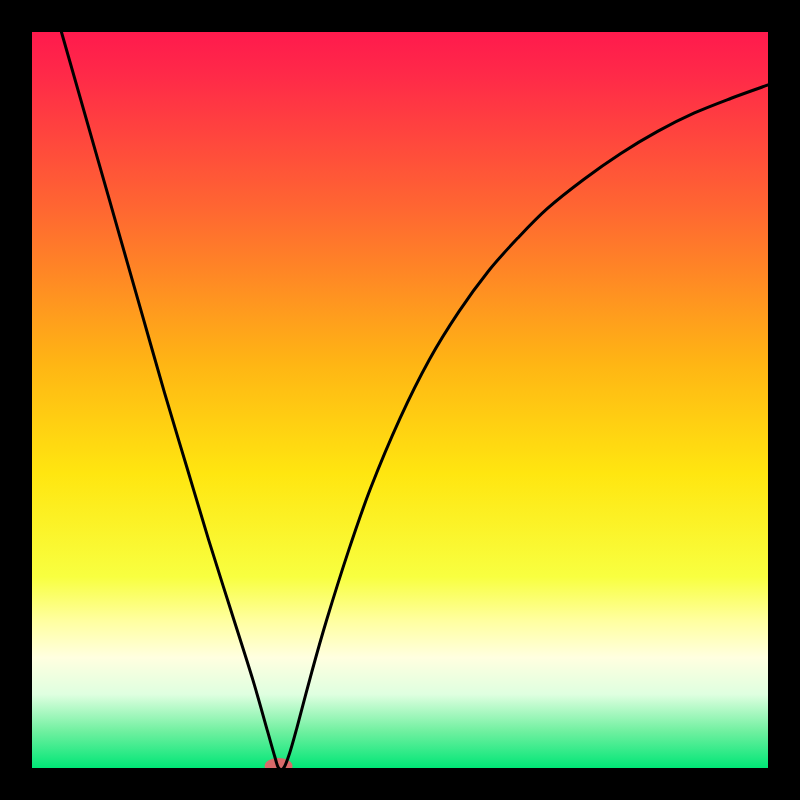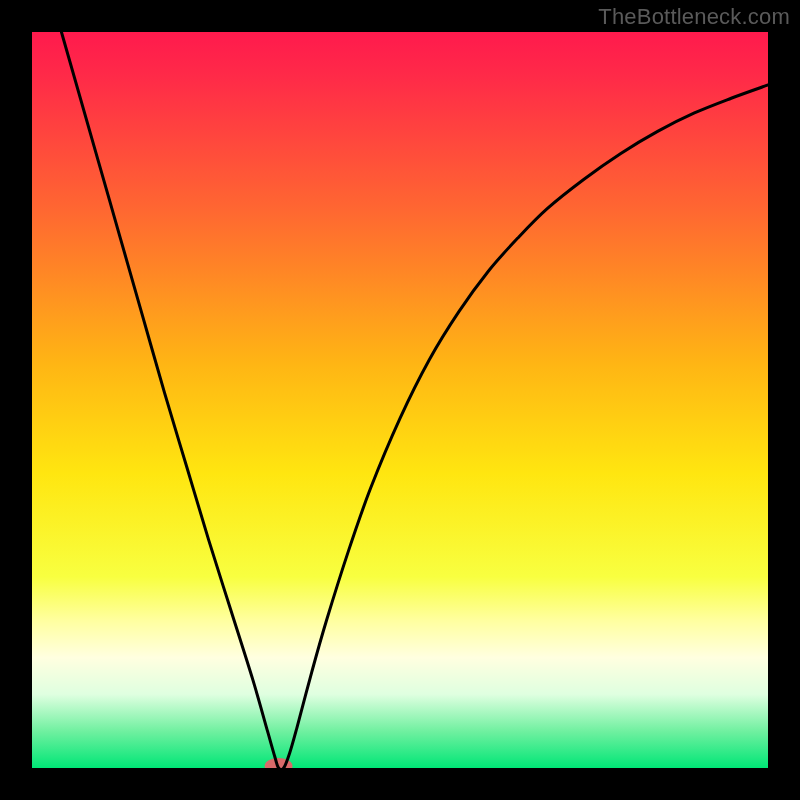--- a/index.html
+++ b/index.html
@@ -57,14 +57,13 @@
             <stop offset="90%" stop-color="#dfffe0"></stop>
             <stop offset="95%" stop-color="#70f0a0"></stop>
             <stop offset="100%" stop-color="#00e676"></stop>
           </linearGradient>
       </defs>
       <rect x="0" y="0" width="736" height="736" fill="url(#bg-grad)"></rect>
       <ellipse id="opt-marker" fill="#d86a6a" cx="246.56" cy="734" rx="14" ry="8"></ellipse>
       <path id="curve" fill="none" stroke="#000" stroke-width="3" stroke-linecap="round" d="M 29.44 0 C 50.29333333333333 72.98666666666666 58.879999999999995 103.04000000000006 66.24 128.80000000000007 C 73.6 154.5600000000001 80.96 180.32000000000005 88.32 206.08000000000004 C 95.67999999999999 231.84000000000003 103.03999999999999 257.6 110.39999999999999 283.36 C 117.75999999999999 309.12 125.11999999999999 335.49333333333334 132.48 360.64 C 139.84 385.78666666666663 147.2 409.70666666666665 154.56 434.24 C 161.92000000000002 458.77333333333337 169.27999999999997 483.92 176.64 507.84000000000003 C 184 531.76 191.36 554.4533333333334 198.72000000000003 577.76 C 206.08000000000004 601.0666666666666 214.66666666666666 627.44 220.79999999999998 647.6800000000001 C 226.9333333333333 667.9200000000001 231.84 686.32 235.52 699.2 C 239.20000000000002 712.08 241.04000000000002 718.8266666666667 242.88000000000002 724.96 C 244.72000000000003 731.0933333333334 245.088 734.16 246.56 736 C 248.032 737.84 249.872 738.4533333333334 251.71200000000002 736 C 253.55200000000002 733.5466666666666 255.39199999999997 728.0266666666666 257.59999999999997 721.28 C 259.80799999999994 714.5333333333333 261.28 709.0133333333333 264.96 695.52 C 268.64 682.0266666666666 274.7733333333333 658.1066666666666 279.68 640.3199999999999 C 284.5866666666667 622.5333333333333 288.2666666666667 609.04 294.40000000000003 588.8 C 300.53333333333336 568.56 309.12 540.96 316.48 518.88 C 323.84000000000003 496.8 329.97333333333336 478.4 338.56 456.32 C 347.14666666666665 434.24 358.18666666666667 407.8666666666667 368 386.40000000000003 C 377.81333333333333 364.9333333333334 387.6266666666667 345.3066666666667 397.44000000000005 327.52 C 407.2533333333334 309.7333333333333 417.06666666666666 294.4 426.88 279.68 C 436.6933333333333 264.96000000000004 446.50666666666666 251.46666666666664 456.32 239.2 C 466.1333333333333 226.93333333333334 475.9466666666667 216.50666666666672 485.76000000000005 206.08000000000004 C 495.5733333333334 195.65333333333336 504.15999999999997 186.45333333333335 515.1999999999999 176.64 C 526.2399999999999 166.82666666666663 539.7333333333333 156.39999999999992 552 147.19999999999993 C 564.2666666666667 137.99999999999994 576.5333333333334 129.41333333333338 588.8000000000001 121.44000000000005 C 601.0666666666667 113.46666666666674 613.3333333333334 106.10666666666668 625.6 99.36000000000001 C 637.8666666666667 92.61333333333334 650.1333333333333 86.48000000000003 662.4 80.96000000000004 C 674.6666666666666 75.44000000000004 686.9333333333333 70.90133333333334 699.1999999999999 66.24000000000001 C 711.4666666666666 61.578666666666685 729.8666666666667 55.20000000000007 736 52.992000000000075 C 742.1333333333333 50.784000000000084 736 52.992000000000075 736 52.992000000000075 "></path>
     </svg>
   </div>
-  <div class="watermark">TheBottleneck.com</div>
 </div>
 
 </body></html>

